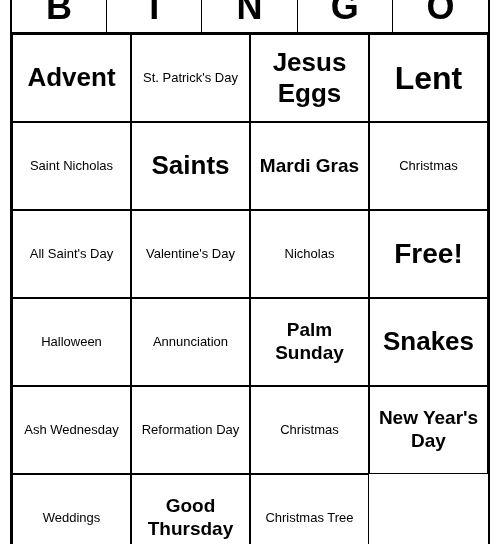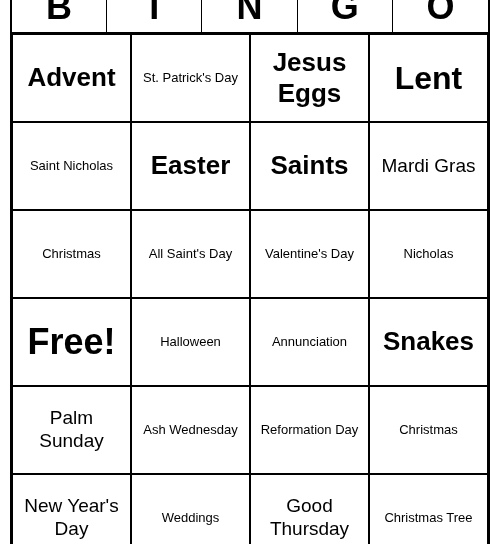--- a/index.html
+++ b/index.html
@@ -50,56 +50,55 @@
       font-size: 26px;
       font-weight: bold;
     }
     .bingo-cell.xlarge {
       font-size: 32px;
       font-weight: bold;
       text-align: center;
     }
     .bingo-cell.medium {
       font-size: 19px;
-      font-weight: normal;
+      font-weight: bold;
     }
     .bingo-cell.free {
-      font-size: 36px;
+      font-size: 28px;
       font-weight: bold;
     }
   </style>
 </head>
 <body>
 
 <div class="bingo-card">
   <div class="bingo-header">
   <div class="bingo-header-cell">B</div>
       <div class="bingo-header-cell">I</div>
       <div class="bingo-header-cell">N</div>
       <div class="bingo-header-cell">G</div>
       <div class="bingo-header-cell">O</div>
     </div>
   <div class="bingo-grid">
   <div class="bingo-cell large">Advent</div>
       <div class="bingo-cell">St. Patrick's Day</div>
       <div class="bingo-cell large">Jesus Eggs</div>
       <div class="bingo-cell xlarge">Lent</div>
       <div class="bingo-cell">Saint Nicholas</div>
-      <div class="bingo-cell large">Easter</div>
       <div class="bingo-cell large">Saints</div>
       <div class="bingo-cell medium">Mardi Gras</div>
       <div class="bingo-cell">Christmas</div>
       <div class="bingo-cell">All Saint's Day</div>
       <div class="bingo-cell">Valentine's Day</div>
       <div class="bingo-cell">Nicholas</div>
       <div class="bingo-cell free">Free!</div>
       <div class="bingo-cell">Halloween</div>
       <div class="bingo-cell">Annunciation</div>
+      <div class="bingo-cell medium">Palm Sunday</div>
       <div class="bingo-cell large">Snakes</div>
-      <div class="bingo-cell medium">Palm Sunday</div>
       <div class="bingo-cell">Ash Wednesday</div>
       <div class="bingo-cell">Reformation Day</div>
       <div class="bingo-cell">Christmas</div>
       <div class="bingo-cell medium">New Year's Day</div>
       <div class="bingo-cell">Weddings</div>
       <div class="bingo-cell medium">Good Thursday</div>
       <div class="bingo-cell">Christmas Tree</div>
     </div>
 </div>
 

